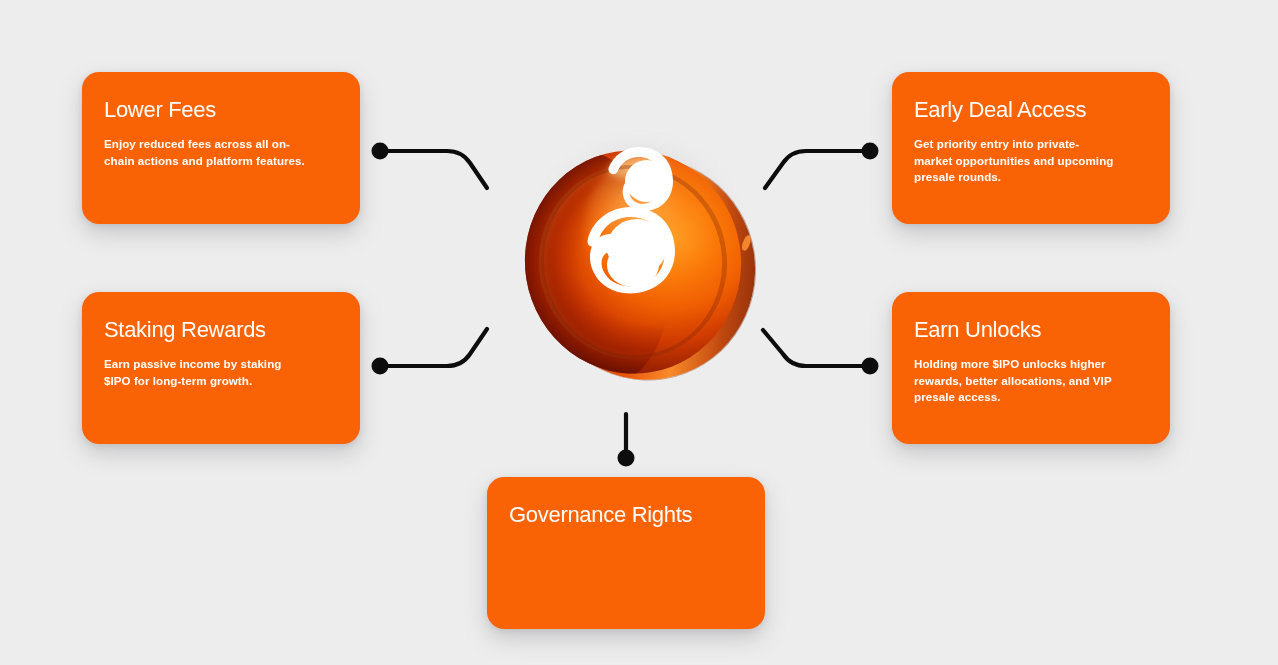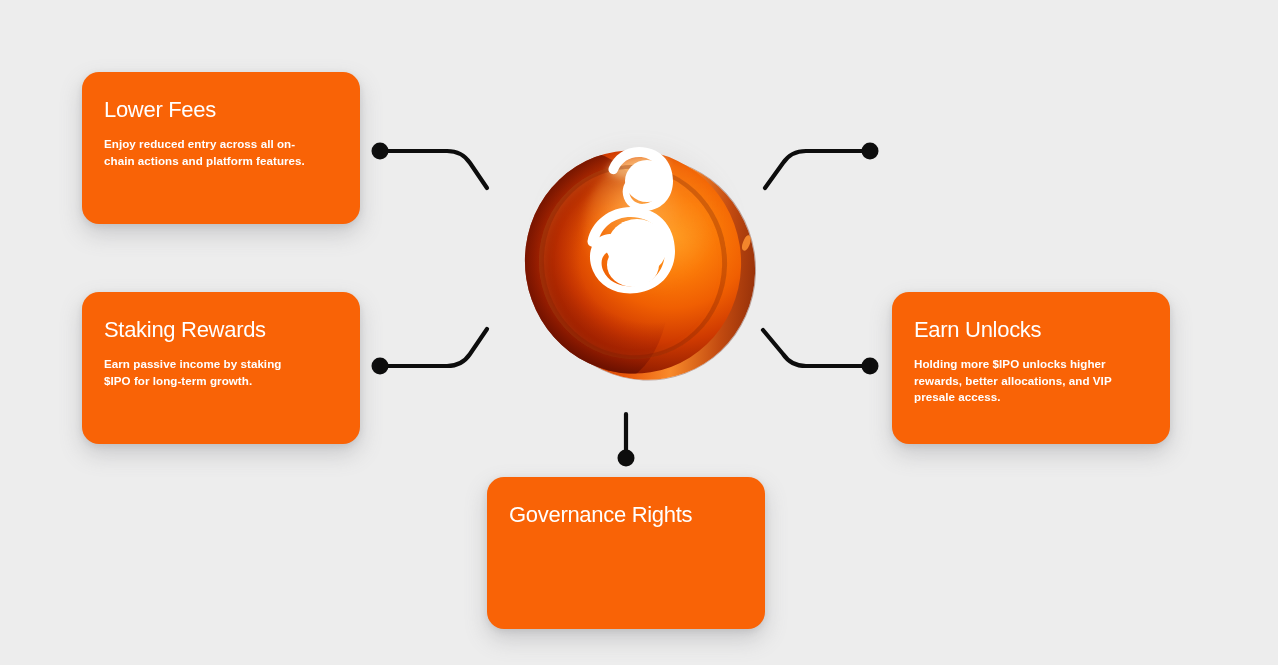--- a/index.html
+++ b/index.html
@@ -283,28 +283,32 @@
           C 57 78.6 60.4 78 64 78 Z"></path>
         <ellipse fill="#ffffff" cx="70" cy="104" rx="30" ry="28"></ellipse>
         <ellipse fill="#ffffff" cx="66" cy="122" rx="26" ry="22"></ellipse>
         <ellipse fill="#ffffff" cx="80" cy="38" rx="22" ry="21"></ellipse>
       </svg>
     </div>
   </div>
 
   <div class="card" id="card-lower-fees">
     <h3 class="card-title">Lower Fees</h3>
-    <p class="card-body">Enjoy reduced entry across all on-chain actions and platform features.</p>
+    <p class="card-body">Enjoy reduced fees across all on-chain actions and platform features.</p>
   </div>
 
   <div class="card" id="card-staking">
     <h3 class="card-title">Staking Rewards</h3>
     <p class="card-body">Earn passive income by staking $IPO for long-term growth.</p>
   </div>
 
+  <div class="card" id="card-early-access">
+    <h3 class="card-title">Early Deal Access</h3>
+    <p class="card-body">Get priority entry into private-market opportunities and upcoming presale rounds.</p>
+  </div>
 
   <div class="card" id="card-tier-unlocks">
     <h3 class="card-title">Earn Unlocks</h3>
     <p class="card-body">Holding more $IPO unlocks higher rewards, better allocations, and VIP presale access.</p>
   </div>
 
   <div class="card" id="card-governance">
     <h3 class="card-title">Governance Rights</h3>
   </div>
 

